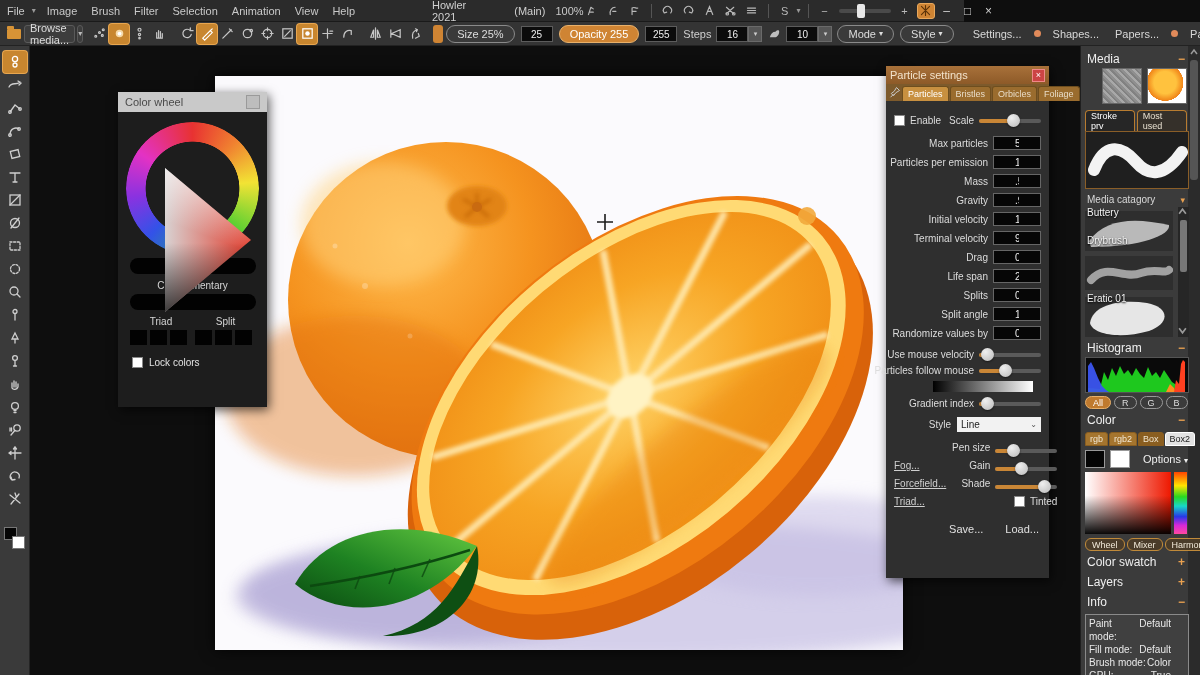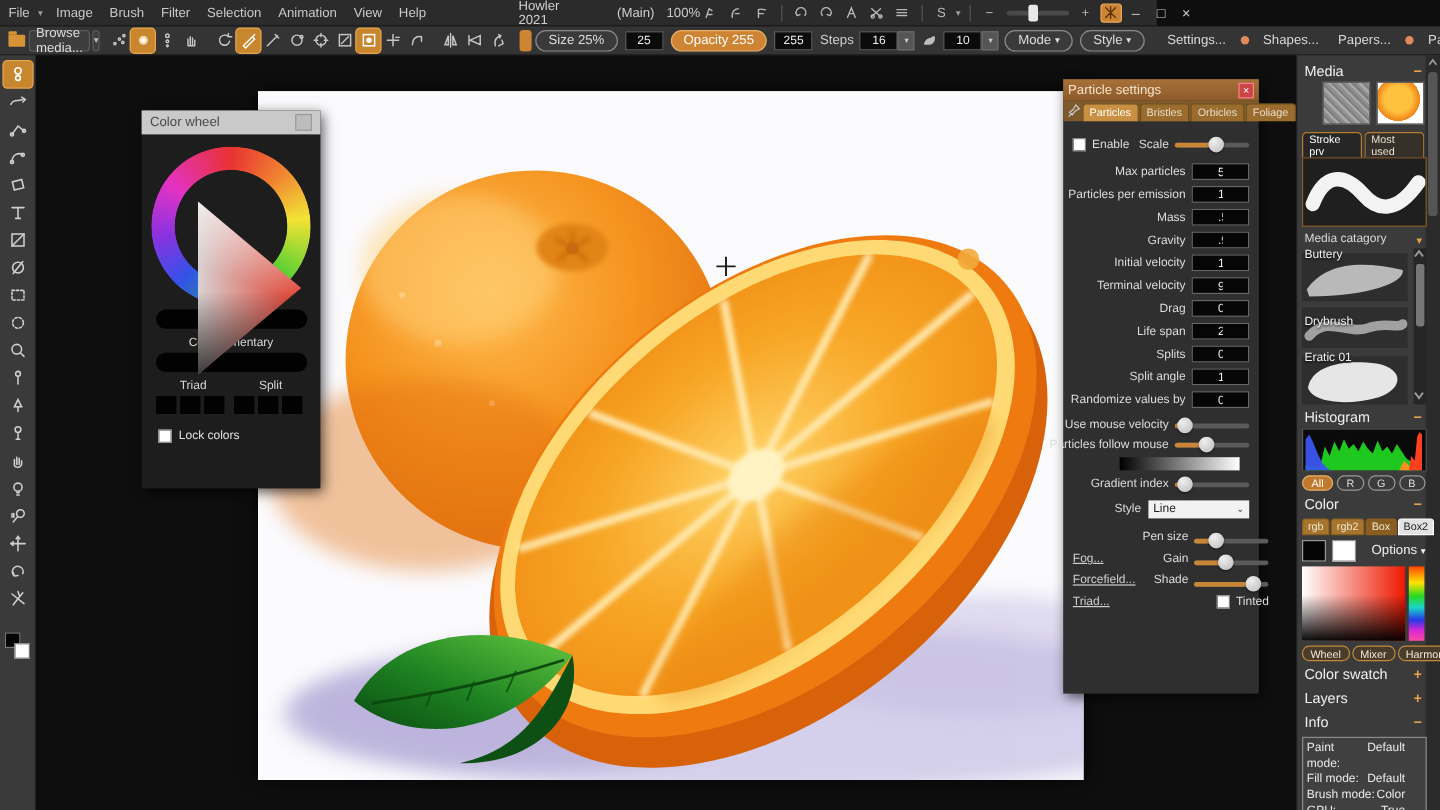--- a/index.html
+++ b/index.html
@@ -725,20 +725,24 @@
             <span class="fill" style="width:78%"></span>
             <span class="knob" style="left:calc(78% - 6px)"></span>
           </span>
         </span>
       <span class="ps-link">Triad...</span>
       <span class="rcell">
           <span class="chk"></span>
         <span class="plabel">Tinted</span>
         </span>
     </div>
+    <div class="ps-save">
+      <span>Save...</span>
+      <span>Load...</span>
+    </div>
   </div>
 
   <div class="sidebar">
     <div class="sb-scroll">
       <span class="arr">
           <svg viewBox="0 0 8 8">
             <path d="M1 6 L4 2 L7 6"></path>
           </svg>
         </span>
       <span class="thumb"></span>
@@ -765,21 +769,21 @@
         <span>Media catagory</span>
         <span style="color:#e8a050;font-size:9px">▾</span>
       </div>
       <div class="brushlist">
         <span class="bitem-label" style="left:2px;top:0">Buttery</span>
         <div class="bthumb" style="top:4px;height:40px">
           <svg width="88" height="40" viewBox="0 0 88 40">
               <path d="M4 30 C 20 8 48 6 84 14 C 86 24 56 36 6 36 Z" fill="#c6c6c6" opacity="0.92"></path>
             </svg>
         </div>
-        <span class="bitem-label" style="left:2px;top:56px">Drybrush</span>
+        <span class="bitem-label" style="left:2px;top:28px">Drybrush</span>
         <div class="bthumb" style="top:49px;height:34px">
           <svg width="88" height="34" viewBox="0 0 88 34">
               <path d="M6 24 C 22 6 38 24 56 17 C 70 12 80 18 84 14" stroke="#b5b5b5" stroke-width="8" fill="none" stroke-linecap="round" opacity="0.85"></path>
             </svg>
         </div>
         <span class="bitem-label" style="left:2px;top:86px">Eratic 01</span>
         <div class="bthumb" style="top:90px;height:40px">
           <svg width="88" height="40" viewBox="0 0 88 40">
               <path d="M5 26 C 8 8 34 2 62 6 C 84 10 86 26 64 34 C 36 42 8 38 5 26 Z" fill="#e6e6e6"></path>
             </svg>

